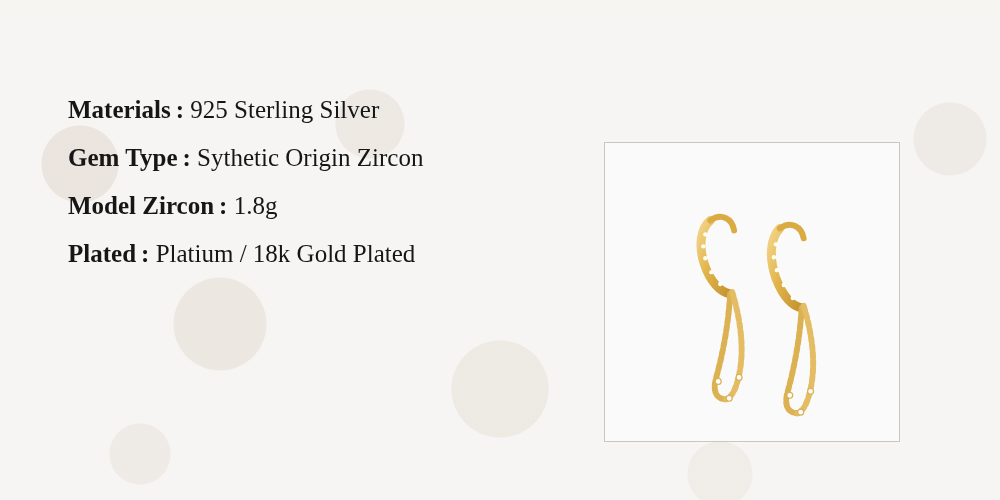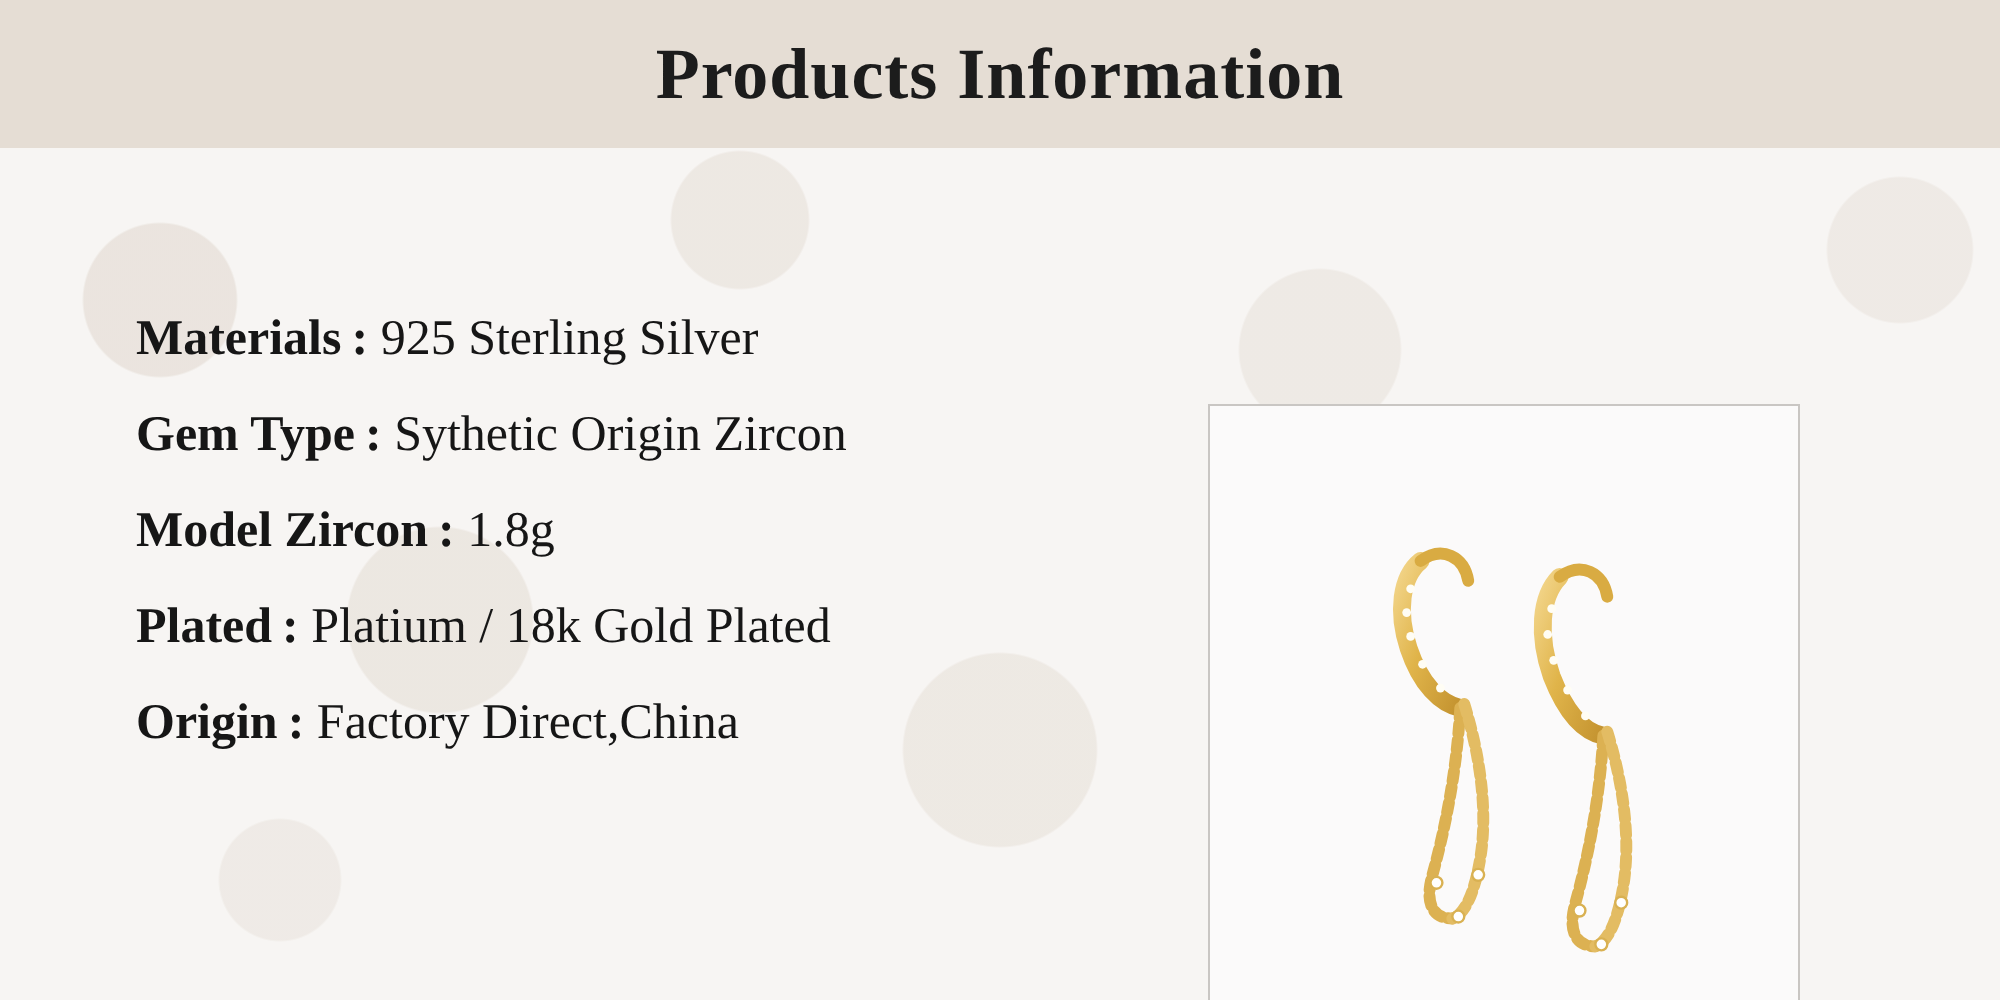--- a/index.html
+++ b/index.html
@@ -50,20 +50,21 @@
     font-size: 36px;
     font-weight: 700;
     color: #1c1c1c;
     letter-spacing: 0.5px;
   }
   .content {
     position: relative;
     display: flex;
     align-items: flex-start;
     height: 364px;
+    margin-top: 14px;
   }
   .spec-list {
     position: absolute;
     left: 68px;
     top: 72px;
     width: 520px;
   }
   .spec-row {
     font-size: 25px;
     line-height: 48px;
@@ -94,46 +95,39 @@
     width: 100%;
     height: 100%;
   }
 </style>
 </head>
 <body>
 
 <div class="page">
   <div class="bg-pattern"></div>
 
-  <div class="header">
-    <div class="header-title">Products Information</div>
-  </div>
 
   <div class="content">
 
     <div class="spec-list">
       <div class="spec-row">
         <span class="spec-label">Materials :</span>
         <span class="spec-value">925 Sterling Silver</span>
       </div>
       <div class="spec-row">
         <span class="spec-label">Gem Type :</span>
         <span class="spec-value">Sythetic Origin Zircon</span>
       </div>
       <div class="spec-row">
         <span class="spec-label">Model Zircon :</span>
         <span class="spec-value">1.8g</span>
       </div>
       <div class="spec-row">
         <span class="spec-label">Plated :</span>
         <span class="spec-value">Platium / 18k Gold Plated</span>
-      </div>
-      <div class="spec-row">
-        <span class="spec-label">Origin :</span>
-        <span class="spec-value">Factory Direct,China</span>
       </div>
     </div>
 
     <div class="image-panel">
       <svg class="product-svg" viewBox="0 0 296 300">
         <rect x="0" y="0" width="296" height="300" fill="#fbfafa"></rect>
 
         <defs>
           <linearGradient id="goldGrad" x1="0" y1="0" x2="1" y2="1">
             <stop offset="0%" stop-color="#f2d488"></stop>

